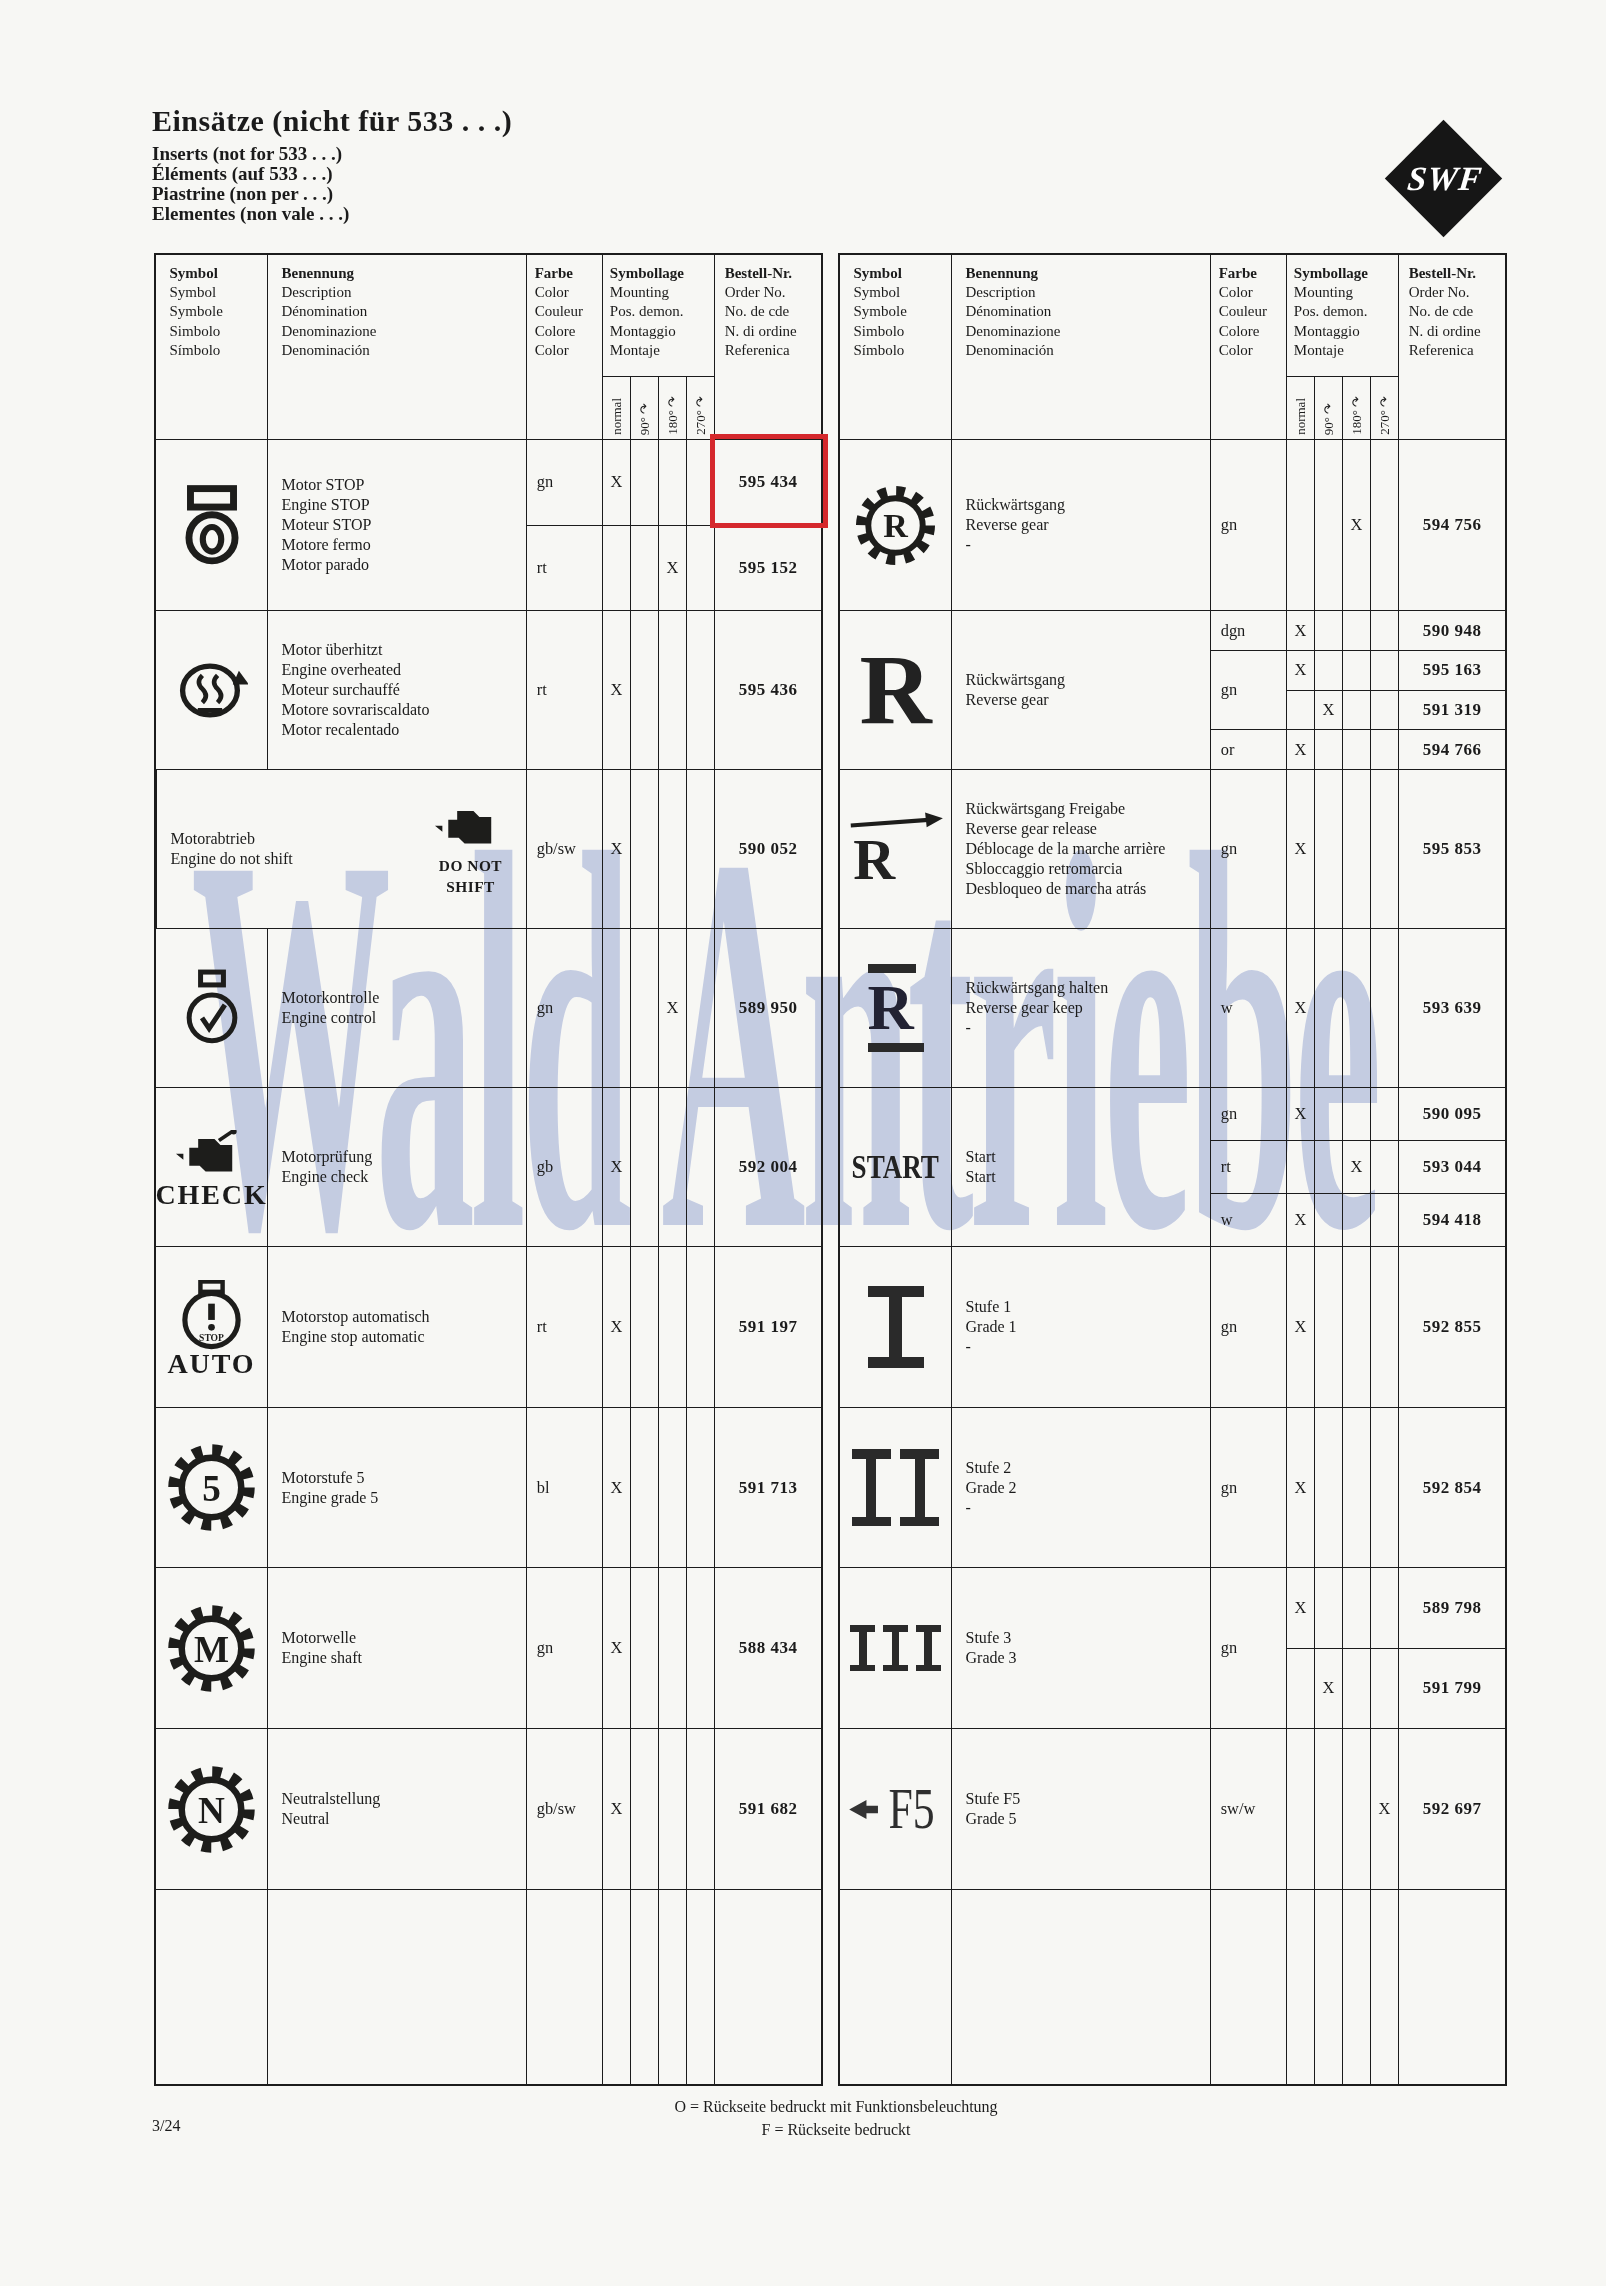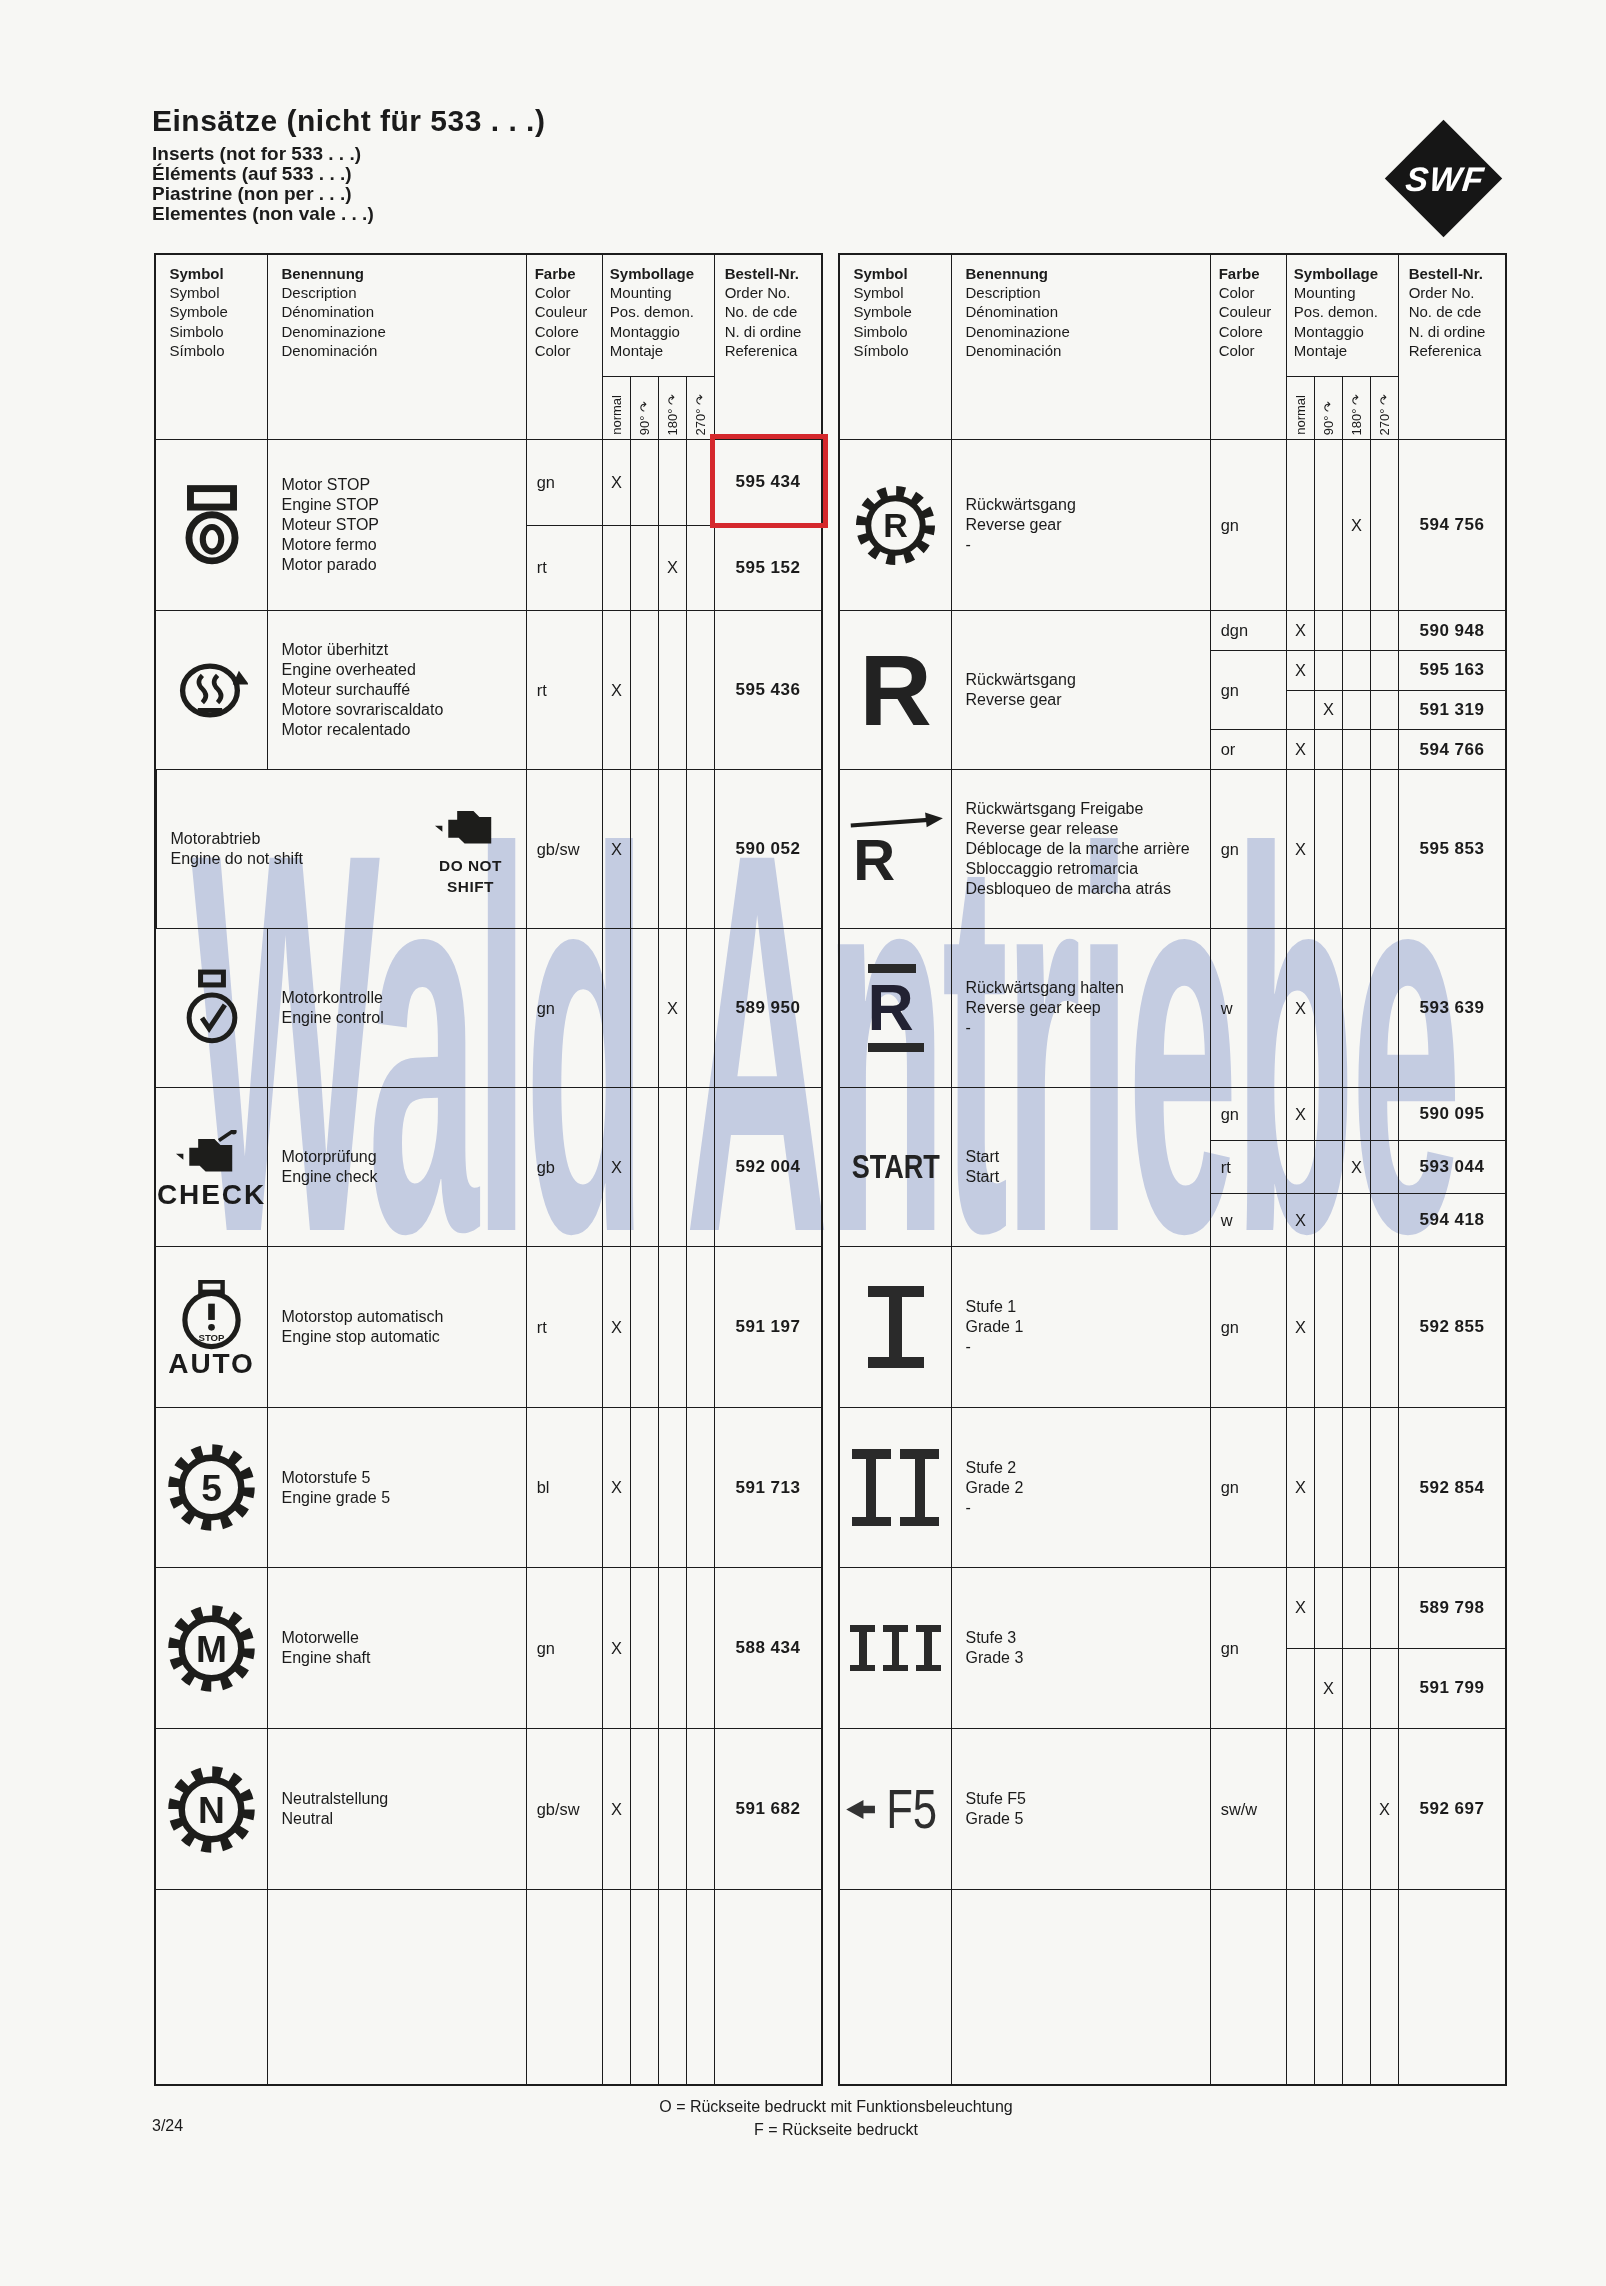--- a/index.html
+++ b/index.html
@@ -1,17 +1,17 @@
 <!DOCTYPE html>
 <html><head>
 <meta charset="utf-8">
 <style>
   html,body{margin:0;padding:0;background:#e9e9e7;}
   .page{position:relative;width:1607px;height:2286px;background:#f7f7f4;
-        font-family:Liberation Sans, sans-serif;color:#1b1b1b;overflow:hidden;}
+        font-family:Liberation Serif, serif;color:#1b1b1b;overflow:hidden;}
 
   
   .titleblock{position:absolute;left:152px;top:104px;z-index:2;}
   .main-title{font-size:30px;font-weight:bold;letter-spacing:0.5px;margin:0 0 5.8px 0;}
   .subtitle{font-size:19px;font-weight:bold;line-height:20px;}
 
   
   .logo{position:absolute;left:1387px;top:118px;width:116px;height:122px;z-index:2;}
   .diamond{position:absolute;left:15.4px;top:19.3px;width:83px;height:83px;background:#161616;transform:rotate(45deg);}
   .logo-text{position:absolute;left:0;top:0;width:116px;height:122px;display:flex;align-items:center;justify-content:center;

